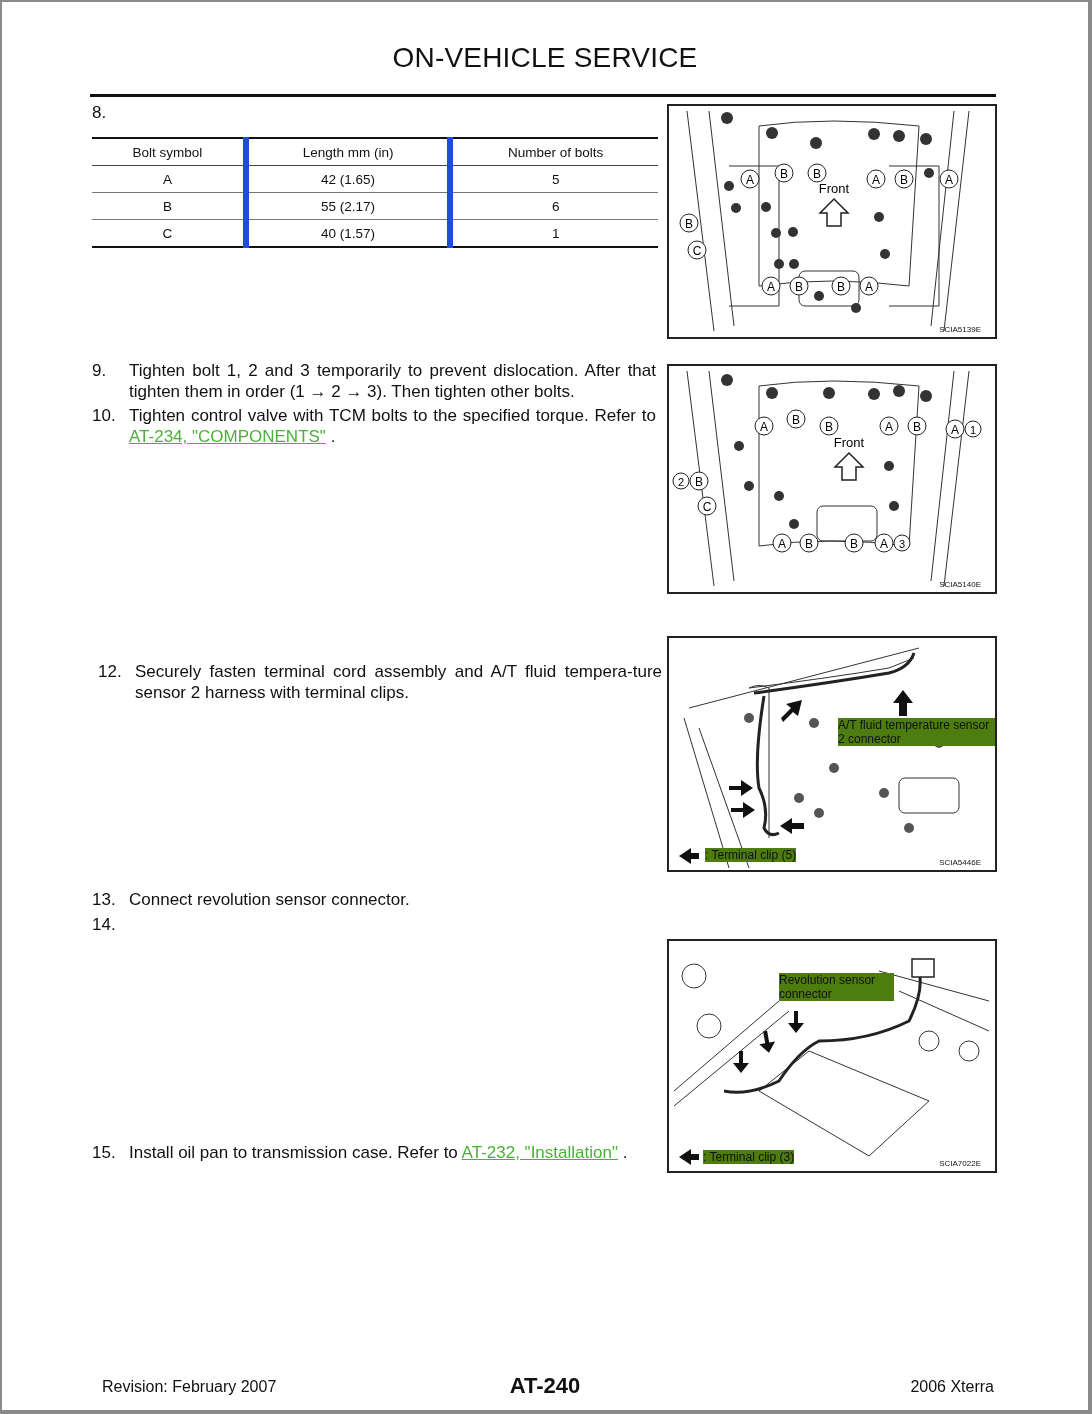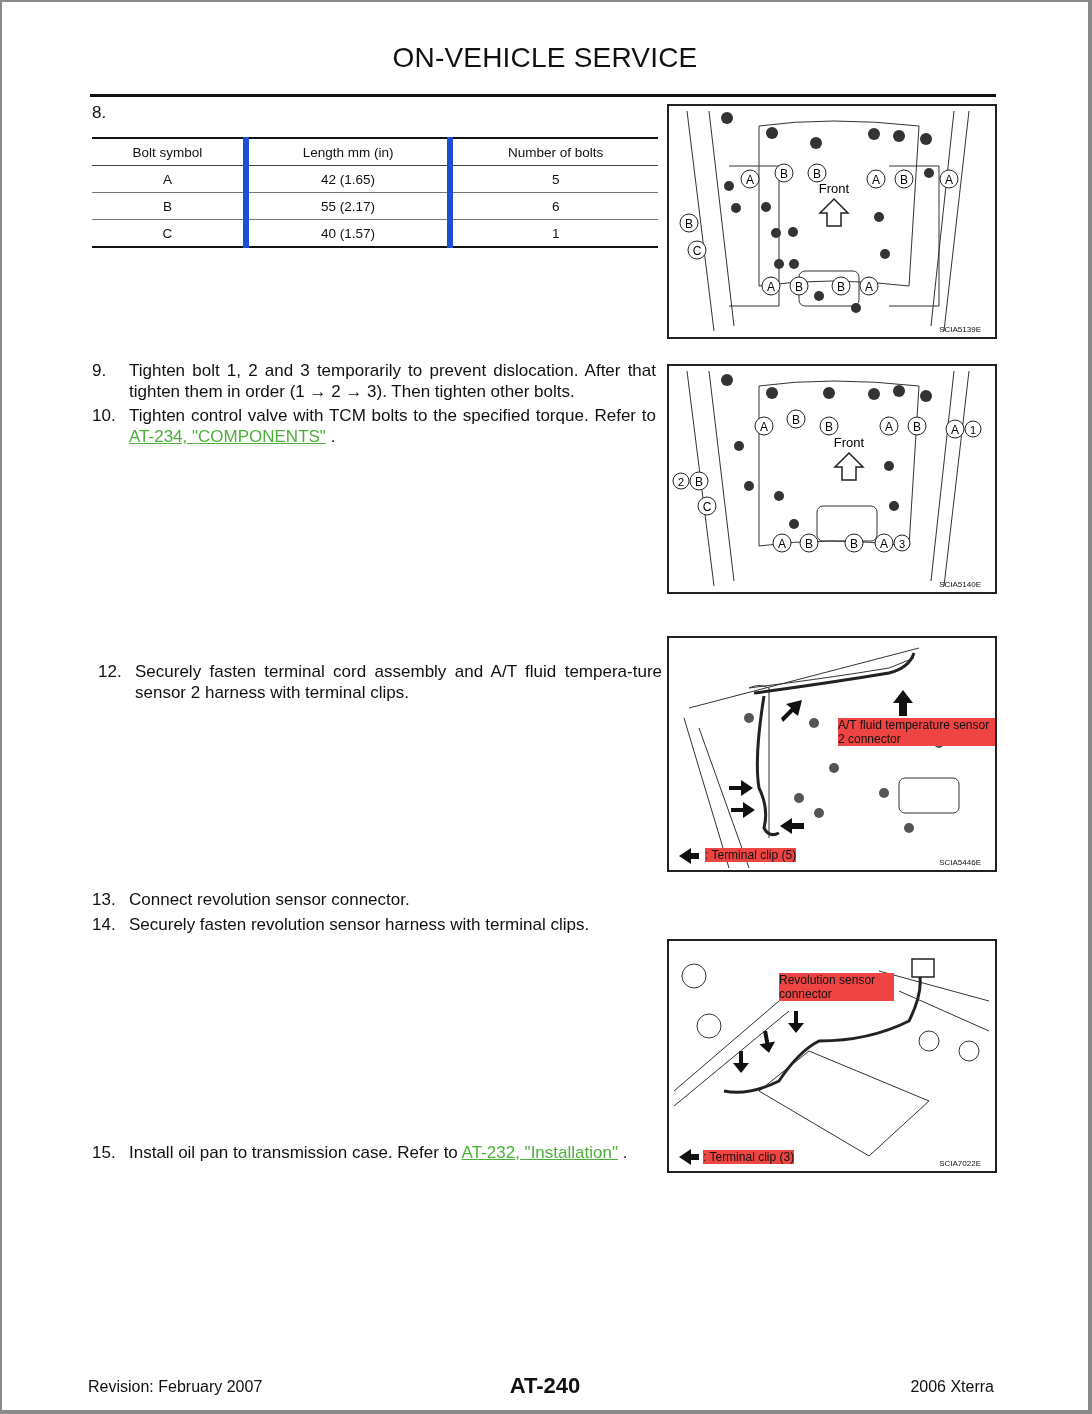--- a/index.html
+++ b/index.html
@@ -13,21 +13,21 @@
   .link{color:#4caf3a;text-decoration:underline;}
   table.bolts{position:absolute;left:90px;top:135px;width:566px;border-collapse:collapse;font-size:13.5px;}
   table.bolts th, table.bolts td{text-align:center;height:26px;font-weight:normal;padding:0;}
   table.bolts thead tr{border-top:2px solid #111;border-bottom:1px solid #444;}
   table.bolts tbody tr{border-bottom:1px solid #777;}
   table.bolts tbody tr:last-child{border-bottom:2px solid #111;}
   table.bolts th+th, table.bolts td+td{border-left:6px solid #1d4ed8;}
   .fig{position:absolute;left:665px;width:326px;border:2px solid #222;background:#fff;overflow:hidden;}
   .fig svg{position:absolute;left:0;top:0;}
   .fig .code{position:absolute;right:14px;bottom:3px;font-size:8px;}
-  .fig .label{position:absolute;font-size:12px;line-height:14px;background:#ef4444;}
+  .fig .label{position:absolute;font-size:12px;line-height:14px;background:#4d7c0f;}
   .footer{position:absolute;top:1376px;font-size:16px;}
   .pagenum{position:absolute;top:1371px;left:0;width:100%;text-align:center;font-size:22px;font-weight:bold;}
 </style>
 </head>
 <body>
 
 <div class="page">
   <div class="title">ON-VEHICLE SERVICE</div>
   <div class="rule"></div>
 
@@ -234,21 +234,20 @@
     <span class="label" style="left:36px;top:210px;">: Terminal clip (5)</span>
     <span class="code">SCIA5446E</span>
   </div>
 
   <div class="step" style="left:90px;top:887px;width:566px;height:22px;">
     <span class="num">13.</span>
     <span class="txt" style="width:527px;">Connect revolution sensor connector.</span>
   </div>
   <div class="step" style="left:90px;top:912px;width:566px;height:22px;">
     <span class="num">14.</span>
-    <span class="txt" style="width:527px;">Securely fasten revolution sensor harness with terminal clips.</span>
   </div>
 
   <div class="fig" style="top:889px;height:230px;margin-top:48px;">
     <svg width="326" height="230">
       <g fill="none" stroke="#333" stroke-width="1">
         <path d="M5,150 L110,60 M5,165 L120,70"></path>
         <path d="M90,150 L140,110 L260,160 L200,215 Z"></path>
         <path d="M210,30 L320,60 M230,50 L320,90"></path>
         <circle cx="25" cy="35" r="12"></circle>
           <circle cx="40" cy="85" r="12"></circle>
@@ -269,16 +268,16 @@
     <span class="label" style="left:110px;top:32px;width:115px;">Revolution sensor connector</span>
     <span class="label" style="left:34px;top:209px;">: Terminal clip (3)</span>
     <span class="code">SCIA7022E</span>
   </div>
 
   <div class="step" style="left:90px;top:1140px;width:700px;height:22px;">
     <span class="num">15.</span>
     <span class="txt" style="width:660px;text-align:left;"><span>Install oil pan to transmission case. Refer to </span><a class="link">AT-232, "Installation"</a><span> .</span></span>
   </div>
 
-  <div class="footer" style="left:86px;">Revision: February 2007</div>
+  <div class="footer" style="left:100px;">Revision: February 2007</div>
   <div class="pagenum">AT-240</div>
   <div class="footer" style="right:94px;">2006 Xterra</div>
 </div>
 
 </body></html>

